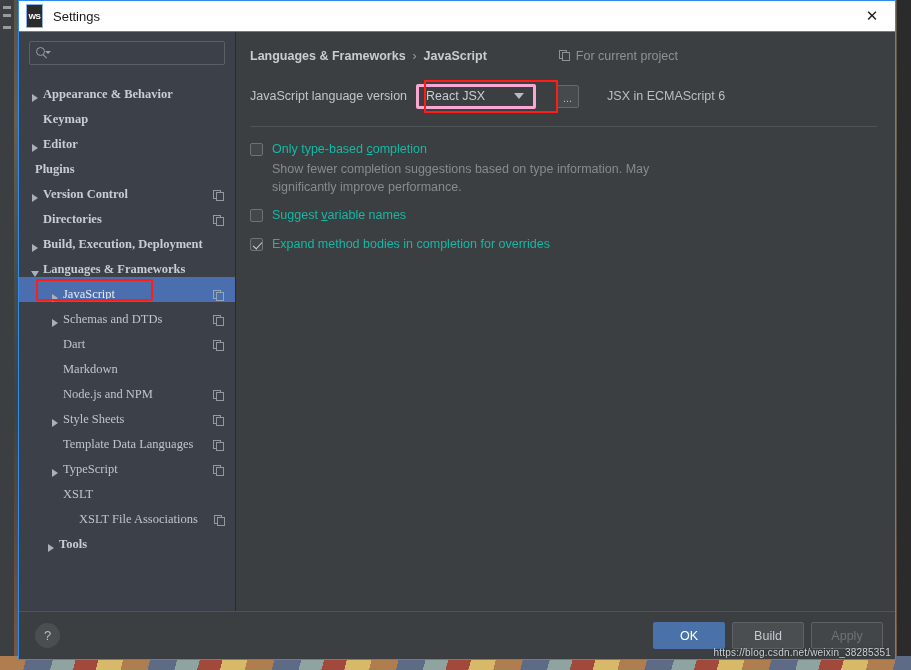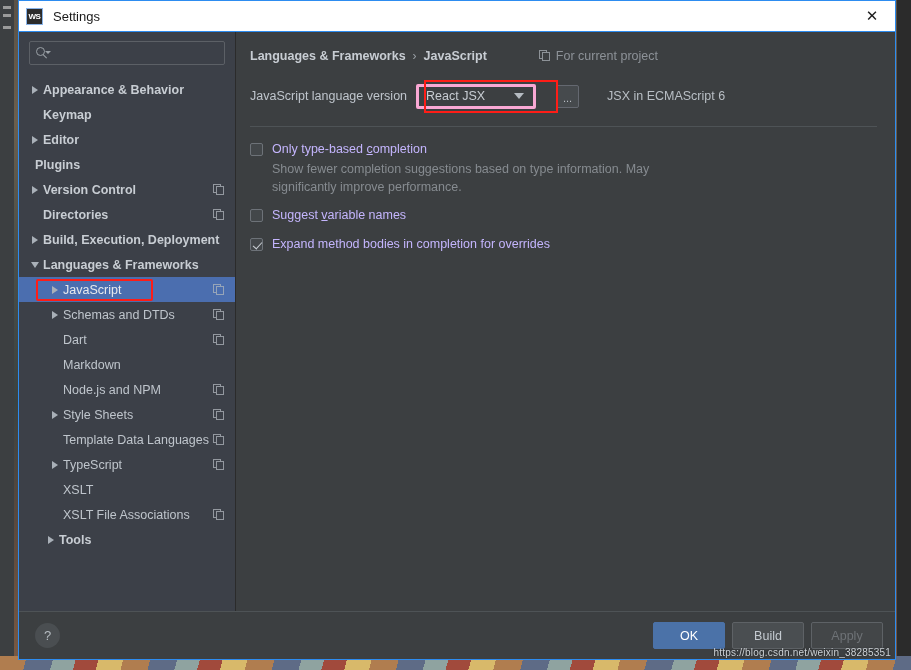--- a/index.html
+++ b/index.html
@@ -52,21 +52,21 @@
     display: flex; flex-direction: column;
   }
   #title-bar {
     height: 30px;
     background: #ffffff;
     display: flex; align-items: center;
     flex: 0 0 30px;
     position: relative;
   }
   #app-icon {
-    width: 17px; height: 17px;
+    width: 17px; height: 24px;
     margin-left: 7px;
     background: #2b2b2b;
     border: 1px solid #8ab4e8;
     color: #ffffff;
     font-size: 8px;
     font-weight: bold;
     display: flex; align-items: center; justify-content: center;
     letter-spacing: -0.5px;
     font-family: "Liberation Sans", sans-serif;
   }
@@ -144,24 +144,25 @@
   }
 
   #settings-tree {
     flex: 1 1 auto;
     overflow: hidden;
     padding-top: 2px;
   }
   .tree-row {
     height: 25px;
     display: flex;
-    align-items: center;
+    align-items: flex-end;
     position: relative;
     padding-right: 10px;
     cursor: default;
+    font-family: Liberation Serif, serif;
   }
   .tree-row.selected { background: #4b6eaf; }
   .tree-arrow {
     width: 16px; flex: 0 0 16px;
     display: flex; align-items: center; justify-content: center;
   }
   .tree-arrow .tri-right {
     width: 0; height: 0;
     border-top: 4.5px solid transparent;
     border-bottom: 4.5px solid transparent;
@@ -223,21 +224,21 @@
     font-size: 12.5px;
     font-weight: bold;
   }
   .crumb-sep {
     color: #9aa0a6;
     font-size: 12px;
     margin: 0 7px;
   }
   #for-current-project {
     display: flex; align-items: center;
-    margin-left: 52px;
+    margin-left: 72px;
     color: #8d9298;
     font-size: 12.5px;
   }
   #for-current-project .scope-icon { margin-right: 5px; opacity: .7; }
   #for-current-project .scope-icon i.front { background: #3c3f41; }
 
   #version-row {
     display: flex; align-items: center;
     height: 28px;
     margin-bottom: 16px;
@@ -315,21 +316,21 @@
   .checkbox.checked::after {
     content: "";
     position: absolute;
     left: 3.5px; top: 0.5px;
     width: 4px; height: 8px;
     border: solid #c9ced4;
     border-width: 0 1.6px 1.6px 0;
     transform: rotate(42deg);
   }
   .option-label {
-    color: #c4b5fd;
+    color: #14b8a6;
     font-size: 12.5px;
     line-height: 17px;
   }
   .option-label u { text-decoration: underline; }
   .option-desc {
     color: #868b90;
     font-size: 12.5px;
     line-height: 18px;
     margin: 1px 0 0 22px;
     max-width: 424px;
@@ -538,21 +539,21 @@
             <span class="tree-label">TypeScript</span>
             <span class="scope-icon">
               <i class="back"></i>
               <i class="front"></i>
             </span>
           </div>
           <div class="tree-row" style="padding-left: 28px;">
             <span class="tree-arrow"></span>
             <span class="tree-label">XSLT</span>
           </div>
-          <div class="tree-row" style="padding-left: 28px;">
+          <div class="tree-row" style="padding-left: 28px; gap: 16px;">
             <span class="tree-arrow"></span>
             <span class="tree-label">XSLT File Associations</span>
             <span class="scope-icon">
               <i class="back"></i>
               <i class="front"></i>
             </span>
           </div>
           <div class="tree-row bold" style="padding-left: 24px;">
             <span class="tree-arrow">
               <span class="tri-right"></span>

